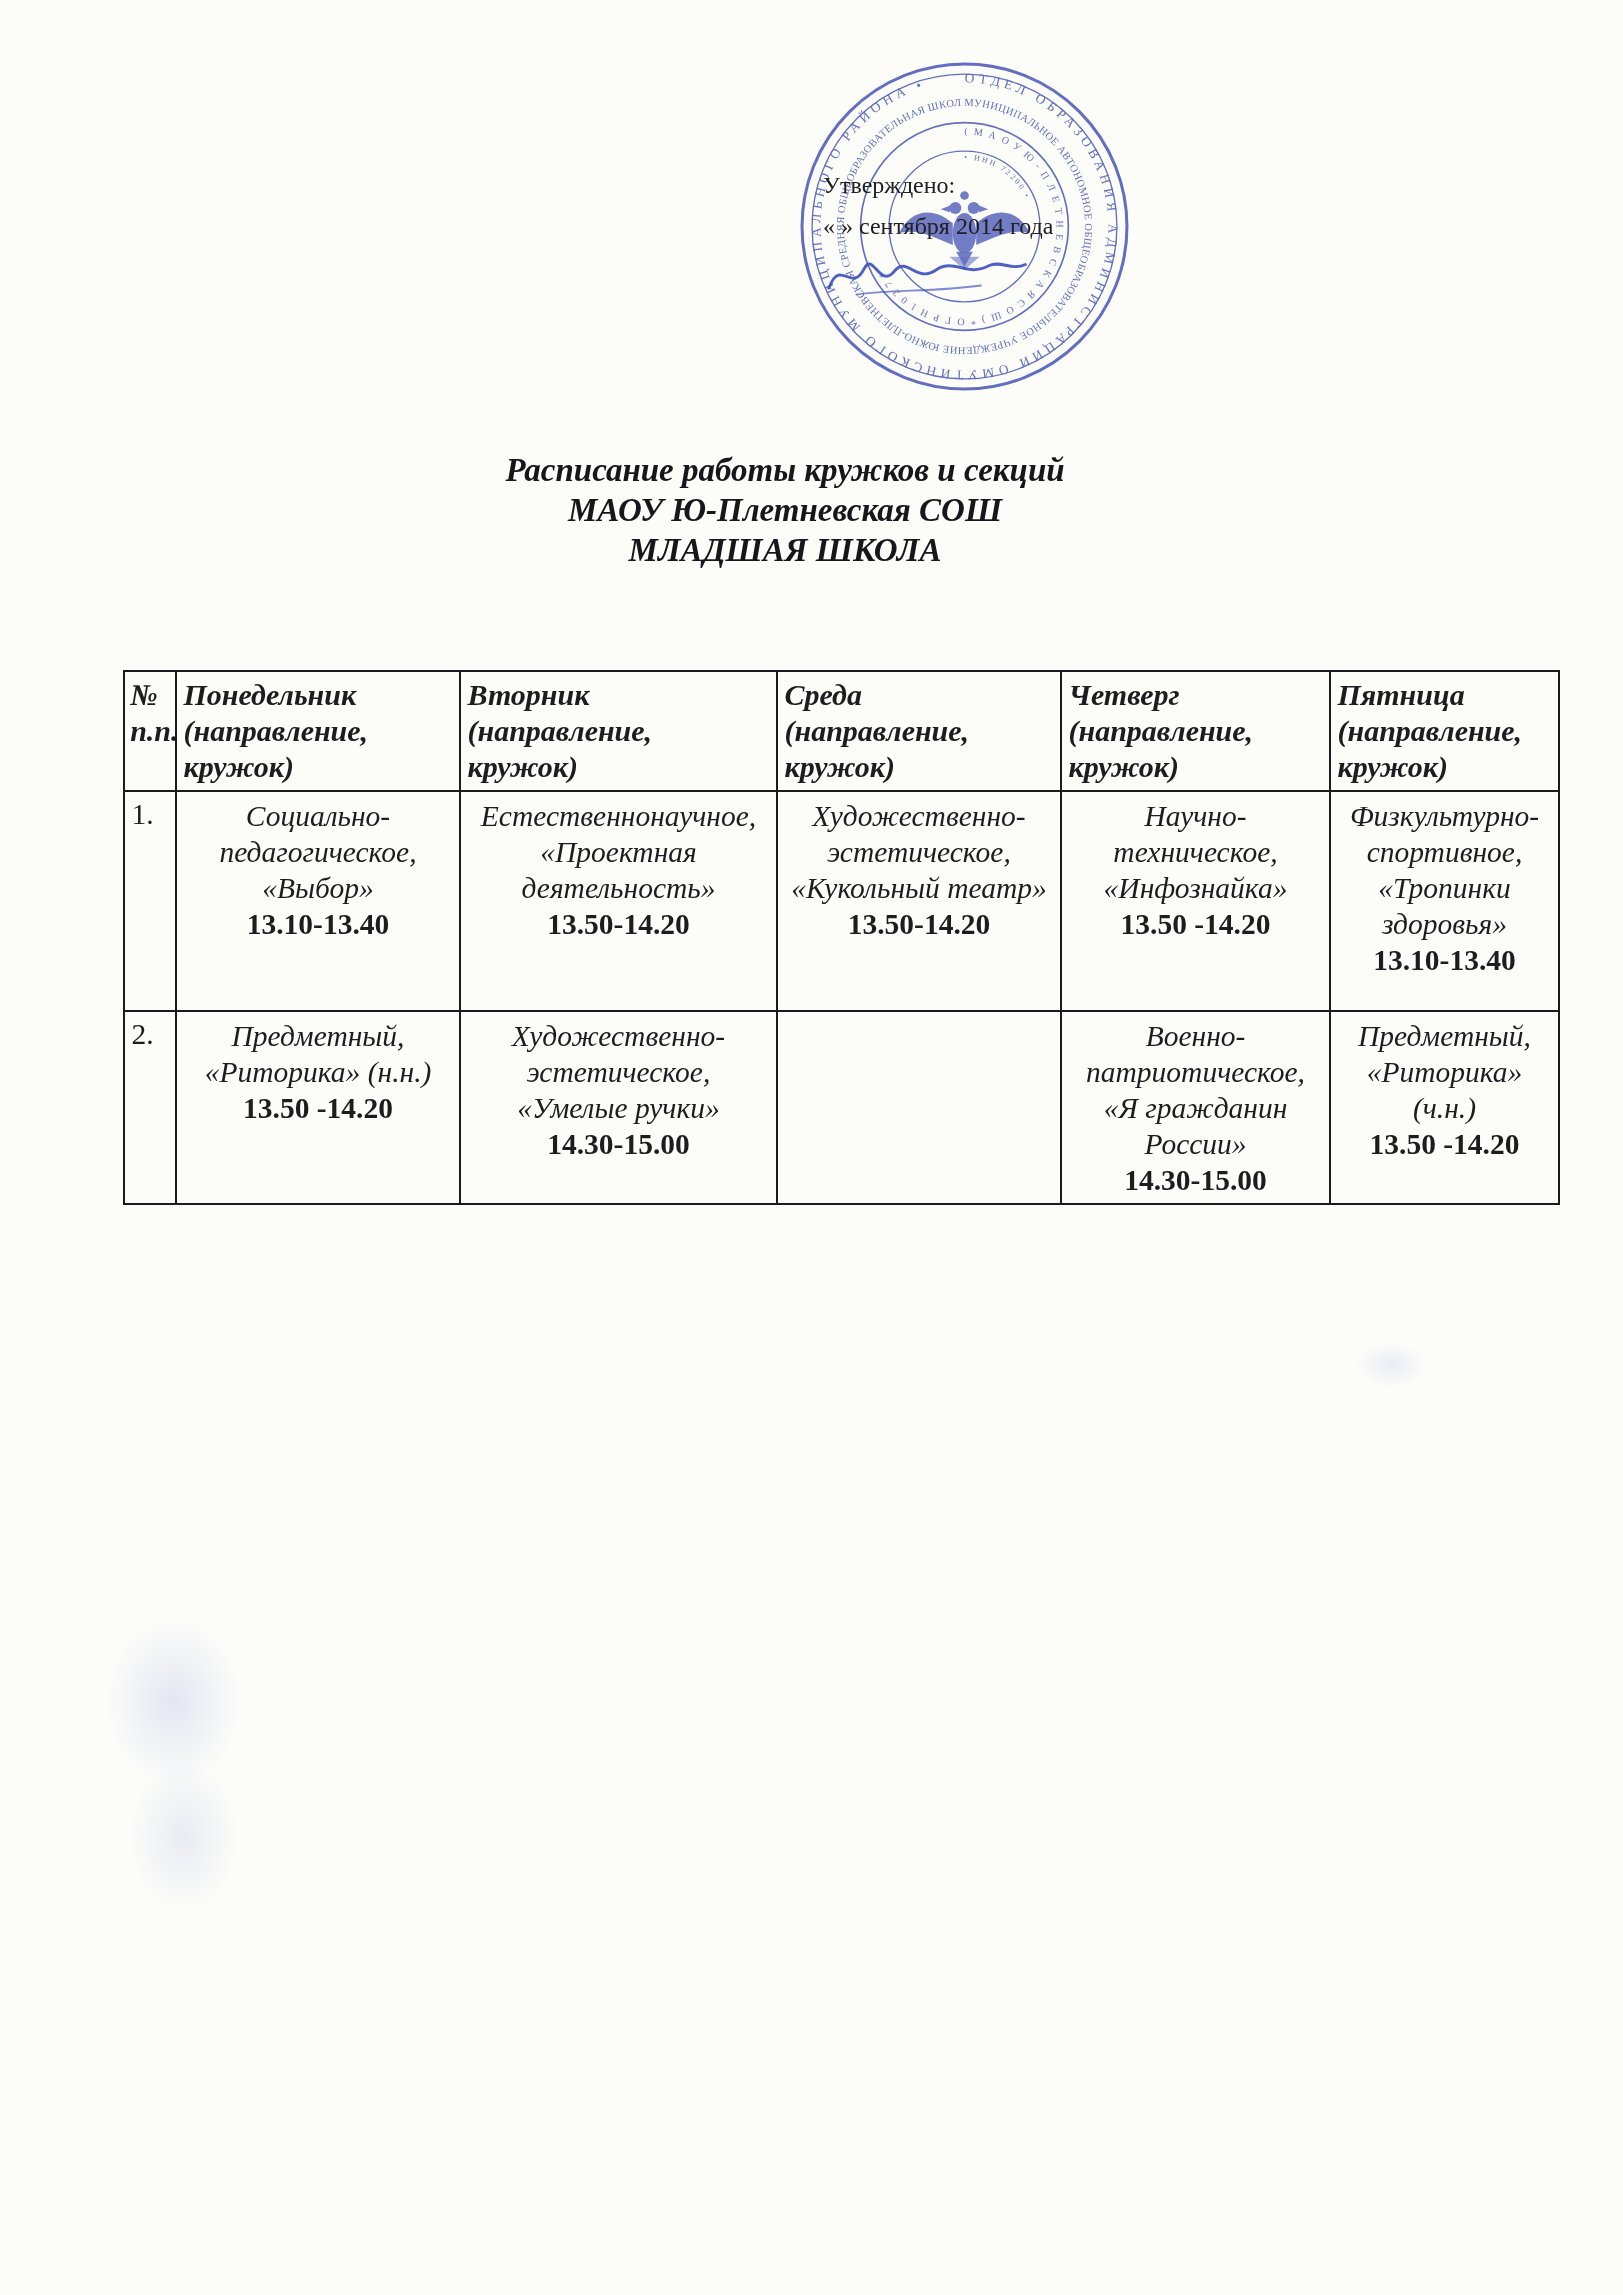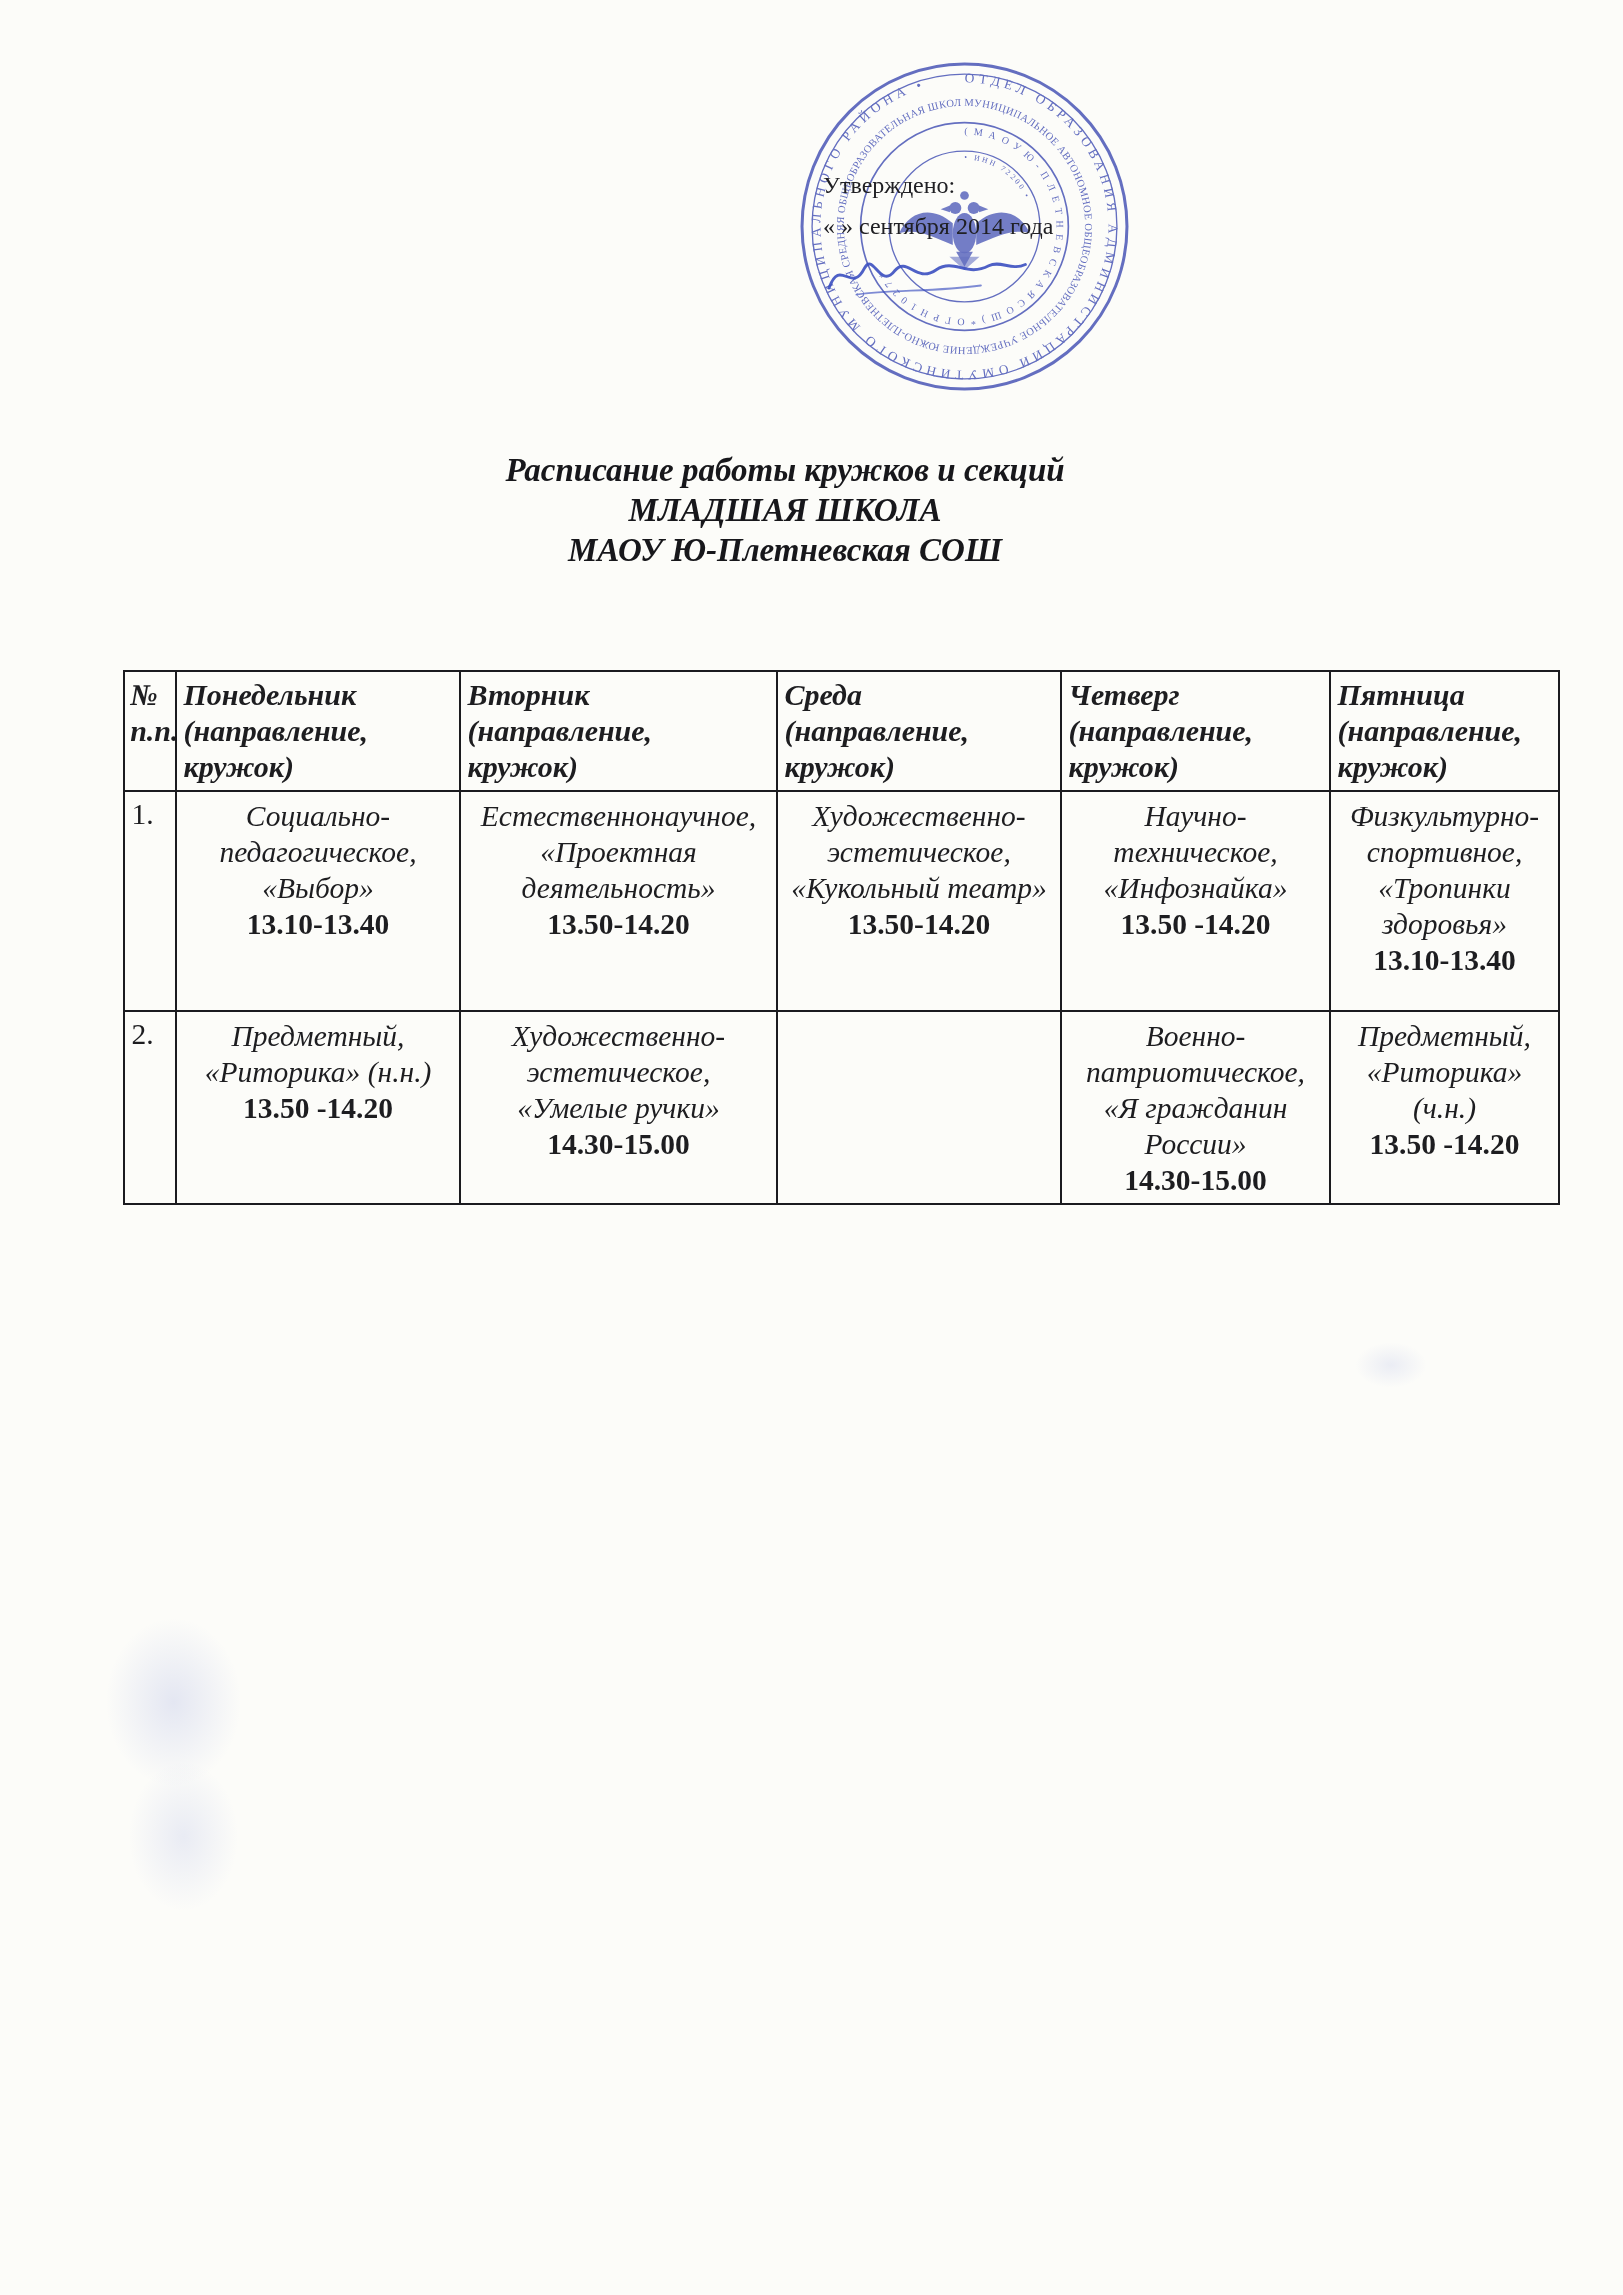--- a/index.html
+++ b/index.html
@@ -172,22 +172,22 @@
   <div>«  » сентября 2014 года</div>
 </div>
 
 <svg class="signature-svg" viewBox="0 0 340 110">
   <path d="M18,78 C35,30 52,88 72,48 C85,22 96,80 118,52 C138,28 150,72 182,50 C210,32 228,62 262,44 C280,35 296,52 318,42" fill="none" stroke="#3b4fc0" stroke-width="4.5" stroke-linecap="round" opacity="0.9"></path>
   <path d="M60,88 C110,80 180,84 250,74" fill="none" stroke="#3b4fc0" stroke-width="3" stroke-linecap="round" opacity="0.65"></path>
 </svg>
 
 <div class="title-block">
   <div>Расписание работы кружков и секций</div>
+  <div>МАОУ Ю-Плетневская СОШ</div>
   <div>МЛАДШАЯ ШКОЛА</div>
-  <div>МАОУ Ю-Плетневская СОШ</div>
 </div>
 
 <table class="schedule">
   <colgroup>
     <col style="width:52px">
       <col style="width:284px">
       <col style="width:317px">
     <col style="width:284px">
       <col style="width:269px">
       <col style="width:229px">

